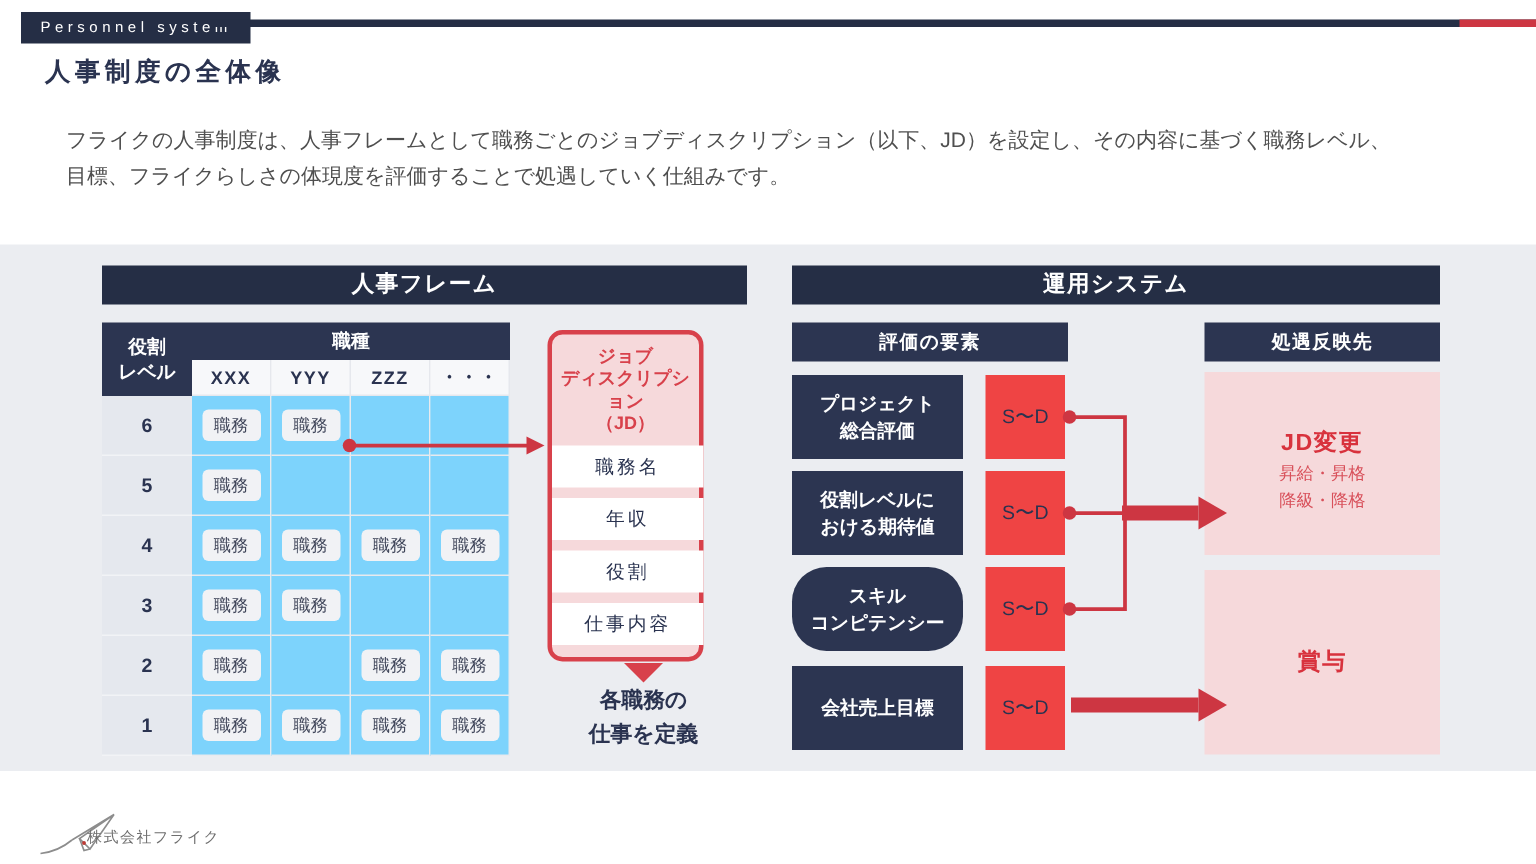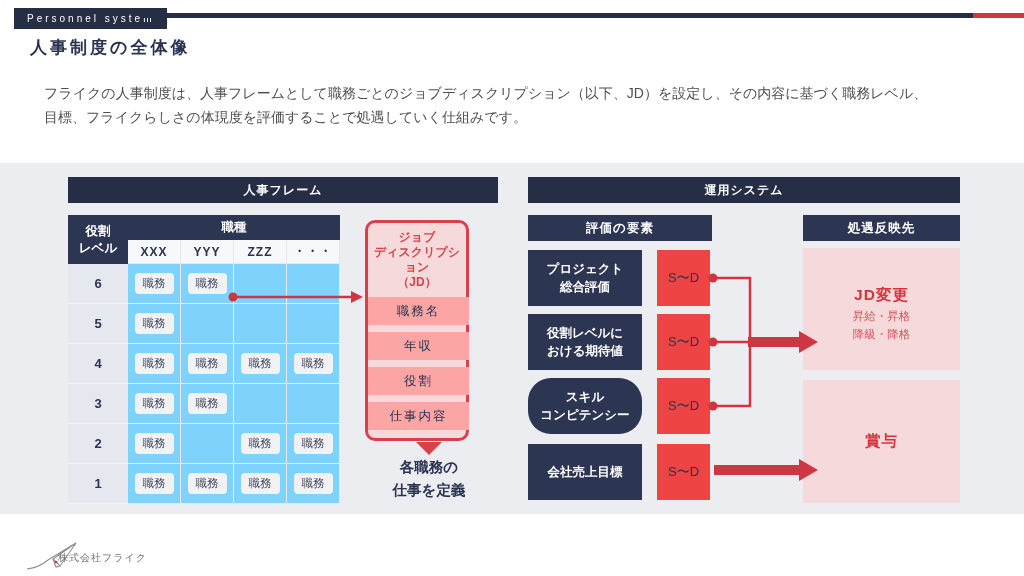--- a/index.html
+++ b/index.html
@@ -14,42 +14,42 @@
 
   .page-title{position:absolute;left:30px;top:36px;margin:0;font-size:17px;font-weight:bold;
     color:#2a3350;letter-spacing:3px;}
 
   .desc{position:absolute;left:44px;top:81px;width:950px;margin:0;font-size:14px;line-height:24px;
     color:#4f4f4f;}
 
   .panel{position:absolute;left:0;top:163px;width:1024px;height:351px;background:#ebedf1;}
 
   .sec-header{position:absolute;height:26px;line-height:26px;background:#252e45;color:#ffffff;
-    font-size:12px;font-weight:bold;text-align:center;letter-spacing:1px;}
+    font-size:15px;font-weight:bold;text-align:center;letter-spacing:1px;}
   #hdr-frame{left:68px;top:177px;width:430px;}
   #hdr-op{left:528px;top:177px;width:432px;}
 
   .sub-header{position:absolute;height:26px;line-height:26px;background:#2c3551;color:#ffffff;
     font-size:12.5px;font-weight:bold;text-align:center;letter-spacing:1px;}
   #hdr-eval{left:528px;top:215px;width:184px;}
   #hdr-treat{left:803px;top:215px;width:157px;}
 
   
   .tcell{position:absolute;box-sizing:border-box;display:flex;align-items:center;justify-content:center;}
   .tcell.navy{background:#2c3551;color:#ffffff;font-size:12.5px;font-weight:bold;line-height:1.3;text-align:center;}
   .tcell.colhead{background:#f7f8fa;color:#2a3350;font-size:12px;font-weight:bold;border-right:1px solid #e6e8ed;border-bottom:1px solid #e6e8ed;letter-spacing:1px;}
   .tcell.level{background:#e5e8ee;color:#2a3350;font-size:13px;font-weight:bold;border-bottom:1px solid #f2f3f6;}
   .tcell.data{background:#7dd3fc;border-right:1px solid #e8eaee;border-bottom:1px solid #e8eaee;}
   .chip{background:#f1f2f5;border-radius:4px;padding:3px 8px;font-size:11.5px;color:#40465a;}
 
   
   .jd-box{position:absolute;left:365px;top:220px;width:104px;height:221px;box-sizing:border-box;
     background:#f6d9db;border:3px solid #d8414b;border-radius:10px;}
   .jd-title{margin-top:7px;text-align:center;color:#d8414b;font-weight:bold;font-size:12px;line-height:15px;}
-  .jd-item{width:101px;height:28px;margin:7px auto 0;background:#fca5a5;display:flex;align-items:center;
+  .jd-item{width:101px;height:28px;margin:7px auto 0;background:#ffffff;display:flex;align-items:center;
     justify-content:center;font-size:12.5px;color:#2a3350;letter-spacing:2px;}
   .jd-tri{position:absolute;left:416px;top:442px;width:0;height:0;
     border-left:13px solid transparent;border-right:13px solid transparent;border-top:13px solid #d8414b;}
   .jd-caption{position:absolute;left:355px;top:456px;width:148px;text-align:center;color:#2a3350;
     font-weight:bold;font-size:14.5px;line-height:23px;}
 
   
   .factor-label{position:absolute;left:528px;width:114px;box-sizing:border-box;background:#2c3551;
     color:#ffffff;font-size:12.5px;font-weight:bold;display:flex;flex-direction:column;align-items:center;
     justify-content:center;line-height:18px;text-align:center;}

